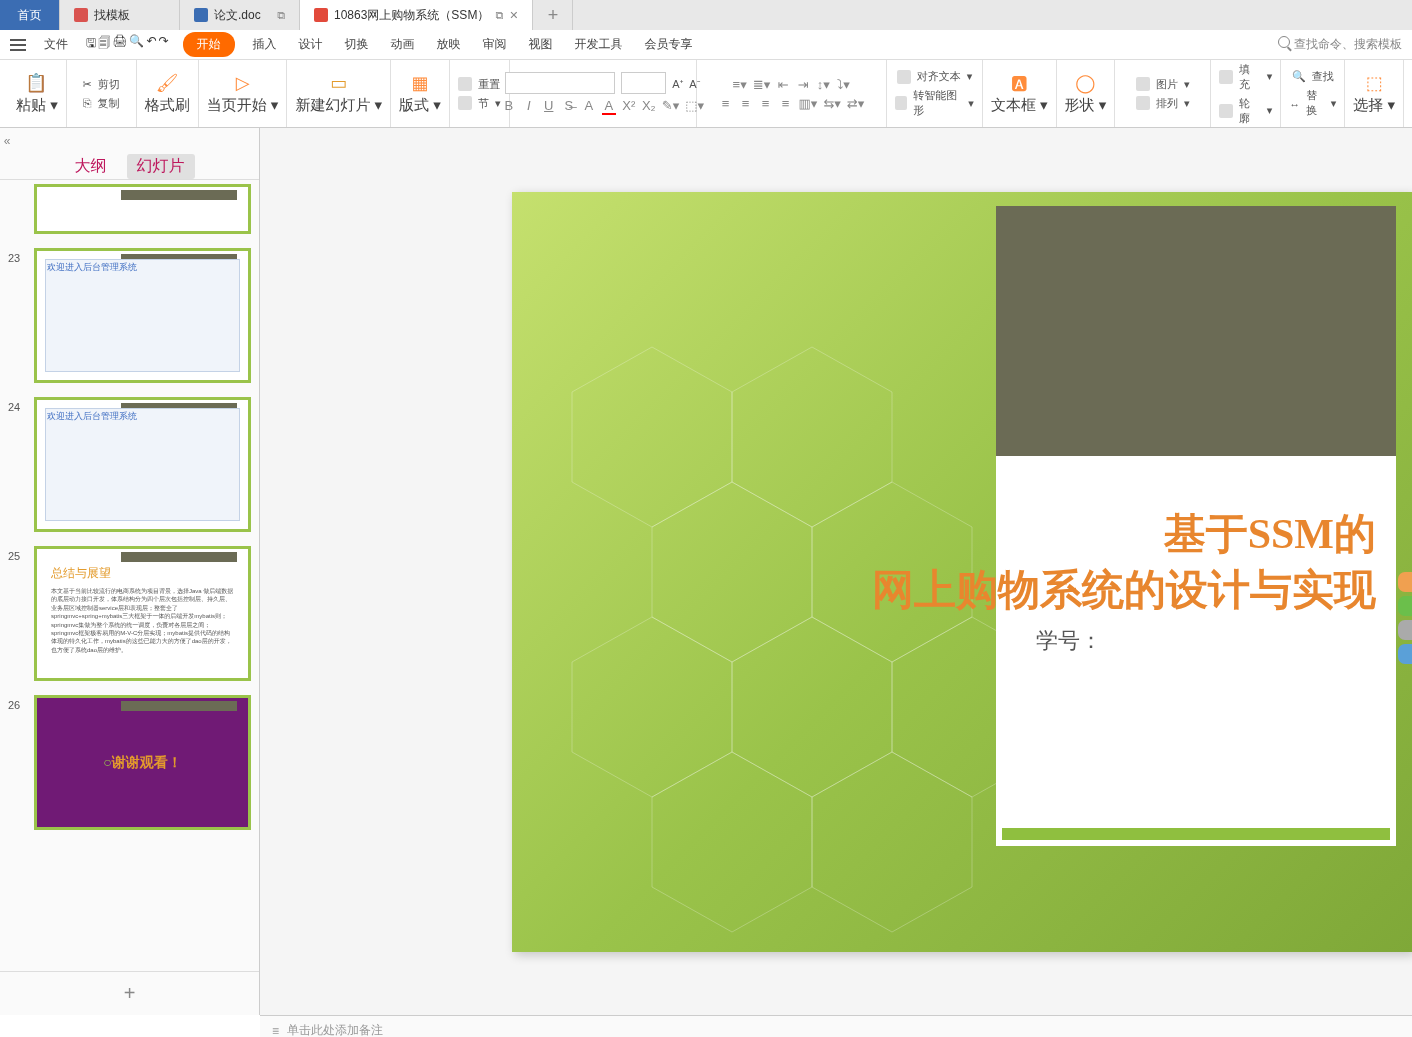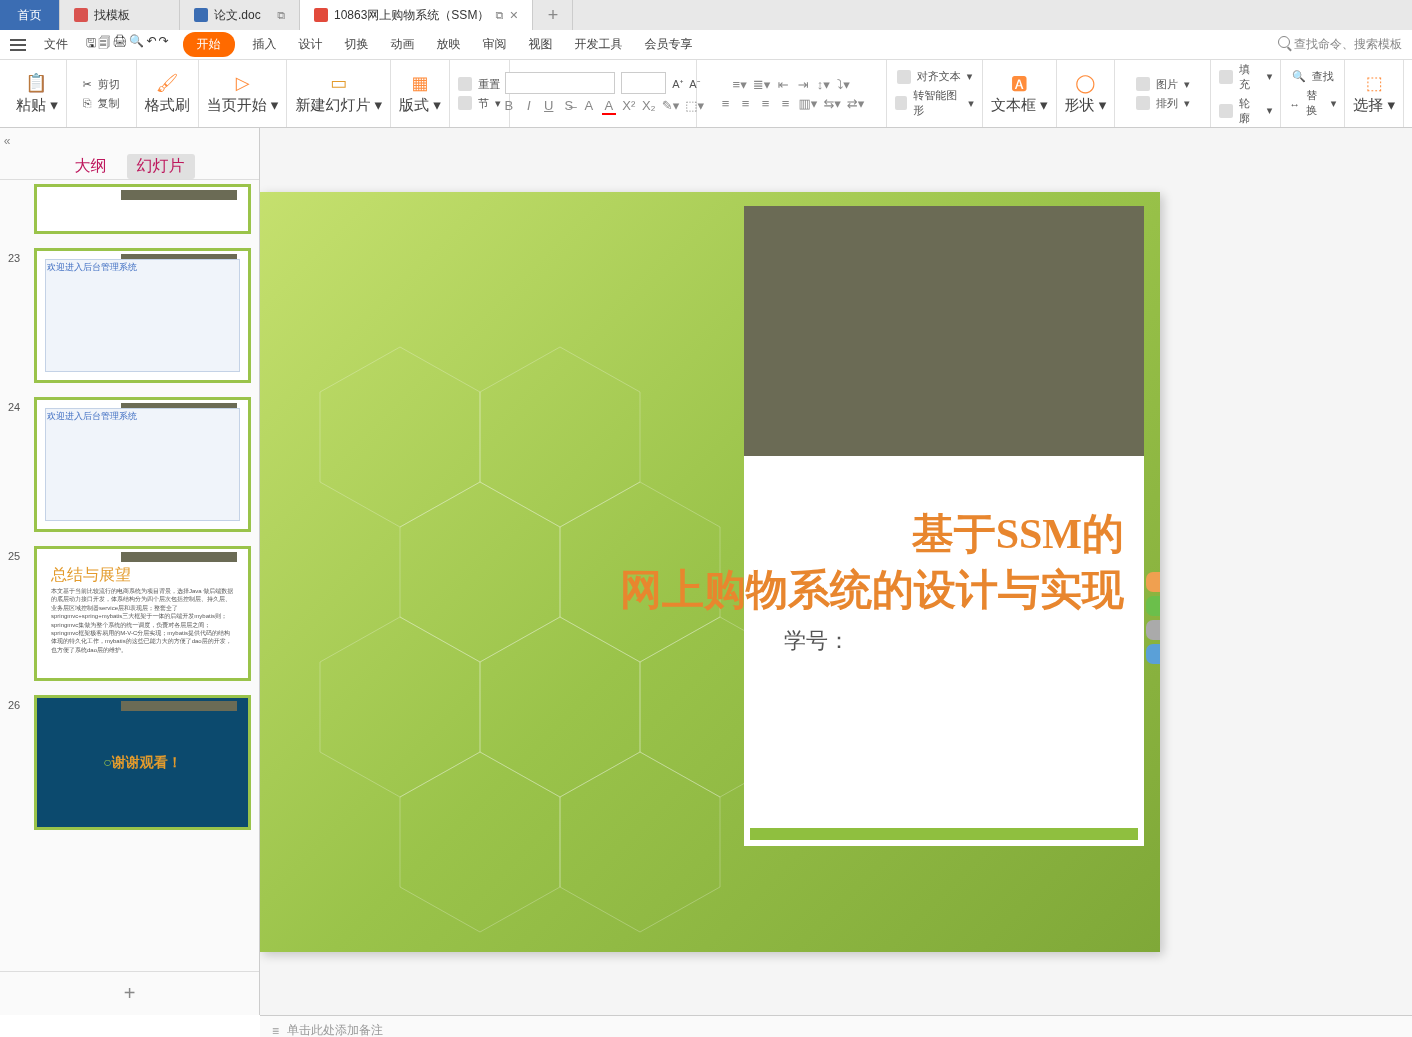--- a/index.html
+++ b/index.html
@@ -42,24 +42,24 @@
 .thumbs{flex:1;overflow:auto;padding:4px 8px}
 .trow{display:flex;align-items:flex-start;gap:6px;margin-bottom:14px}
 .trow .num{width:20px;font-size:11px;color:#555;padding-top:4px}
 .thumb{flex:1;height:135px;border:1px solid #bbb;background:linear-gradient(135deg,#b9d86b,#8fbf3f);position:relative;overflow:hidden}
 .thumb .bar{position:absolute;top:3px;left:40%;width:55%;height:10px;background:#6b6b55}
 .thumb.inner{background:#fff;border:3px solid #9ac34a}
 .thumb.inner .pane{position:absolute;inset:8px;background:#f0f4fa;border:1px solid #c4d2e6}
 .thumb.inner .hdr{position:absolute;top:10px;left:10px;font-size:9px;color:#4472c4}
 .thumb.text{display:flex;align-items:center;justify-content:center}
 .thumb.text .tin{font-size:14px;color:#e39b2c;font-weight:bold}
-.thumb.sum .tin{font-size:16px;color:#e39b2c;position:absolute;top:16px;left:14px}
+.thumb.sum .tin{font-size:12px;color:#e39b2c;position:absolute;top:16px;left:14px}
 .thumb.sum .para{position:absolute;top:38px;left:14px;right:14px;bottom:14px;color:#555;font-size:6px;line-height:1.4}
 .addslide{text-align:center;padding:10px;font-size:20px;color:#888;border-top:1px solid #ddd}
-.canvas{flex:1;background:#f5f5f5;display:flex;align-items:center;justify-content:flex-start;position:relative;overflow:hidden}
+.canvas{flex:1;background:#f5f5f5;display:flex;align-items:center;justify-content:flex-end;position:relative;overflow:hidden}
 .slide{width:900px;height:760px;background:linear-gradient(135deg,#c5e06e 0%,#9ac34a 50%,#7fa838 100%);position:relative;box-shadow:3px 3px 10px rgba(0,0,0,.2)}
 .card{position:absolute;right:16px;top:14px;width:400px;height:640px;background:#fff}
 .card .topblk{height:250px;background:#6b6b55}
 .card .title1{text-align:right;padding:50px 20px 0;font-size:42px;color:#e8862e;font-weight:bold;font-family:serif}
 .card .title2{text-align:right;padding:0 20px 0 0;margin-left:-200px;font-size:42px;color:#e8862e;font-weight:bold;font-family:serif;white-space:nowrap}
 .card .info{padding:40px 0 0 40px;font-size:22px;color:#555}
 .card .btm{position:absolute;bottom:6px;left:6px;right:6px;height:12px;background:#8fbf3f}
 .edgebtns{position:absolute;right:0;top:50%;display:flex;flex-direction:column;gap:4px}
 .edgebtns div{width:14px;height:20px;border-radius:7px 0 0 7px}
 .notes{height:30px;border-top:1px solid #ccc;display:flex;align-items:center;padding:0 12px;color:#999;gap:8px;background:#fafafa;margin-left:260px}
@@ -265,21 +265,21 @@
    <div class="trow">
           <div class="num">25</div>
           <div class="thumb sum" style="background:#fff;border:3px solid #9ac34a">
             <div class="bar"></div>
             <div class="tin">总结与展望</div>
             <div class="para">本文基于当前比较流行的电商系统为项目背景，选择Java 做后端数据的底层动力接口开发，体系结构分为四个层次包括控制层、持久层、业务层区域控制器service层和表现层；整套全了springmvc+spring+mybatis三大框架于一体的后端开发mybatis则；springmvc集做为整个系统的统一调度，负责对各层层之间；springmvc框架极客易用的M-V-C分层实现；mybatis提供代码的结构体现的特久化工作，mybatis的这些已能力大的方便了dao层的开发，也方便了系统dao层的维护。</div>
           </div>
         </div>
    <div class="trow">
           <div class="num">26</div>
-          <div class="thumb text" style="background:#0c4a6e;border:3px solid #9ac34a">
+          <div class="thumb text" style="background:#701a75;border:3px solid #9ac34a">
             <div class="bar"></div>
             <div class="tin"><span style="color:#9ac34a">○</span><span>谢谢观看！</span></div>
           </div>
         </div>
   </div>
   <div class="addslide">+</div>
  </div>
 
  <div class="canvas">
   <div class="slide">

